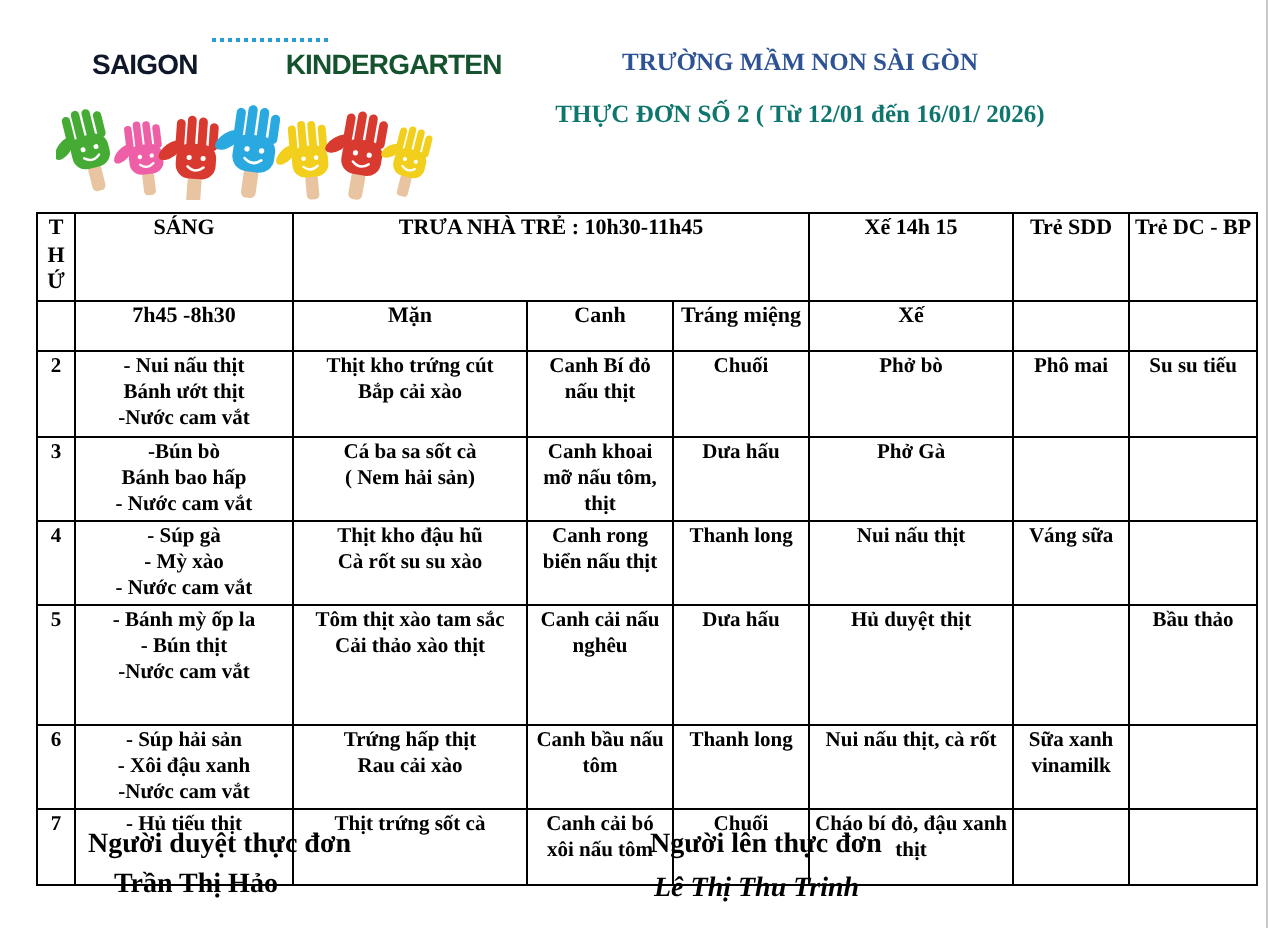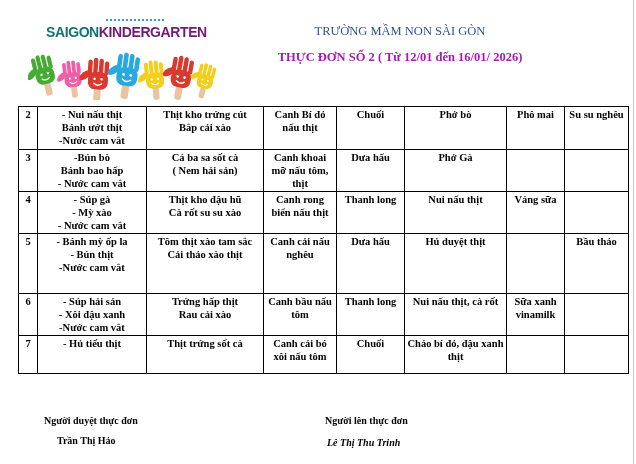--- a/index.html
+++ b/index.html
@@ -7,46 +7,46 @@
         font-family:"Liberation Serif", serif;}
   .edge-line{position:absolute;top:0;right:2px;width:1px;height:100%;background:#c9c9c9;}
 
   
   .logo{position:absolute;left:28px;top:12px;width:195px;height:88px;}
   .logo-squiggle{position:absolute;top:7px;left:78px;width:58px;height:0;
                  border-top:2px dotted #2d9bd6;}
   .logo-text{position:absolute;top:12px;left:18px;white-space:nowrap;
              font-family:"Liberation Sans", sans-serif;font-weight:bold;
              font-size:14px;letter-spacing:-0.4px;}
-  .logo-saigon{color:#0f766e;}
-  .logo-kind{color:#701a75;}
+  .logo-saigon{color:#0f172a;}
+  .logo-kind{color:#14532d;padding-left:44px;}
   .hands{position:absolute;left:0px;top:36px;}
 
   .titles{position:absolute;left:255px;top:24px;width:290px;text-align:center;}
-  .school-name{color:#2e5395;font-weight:normal;font-size:12.5px;}
-  .menu-title{color:#a21caf;font-weight:bold;font-size:12.5px;margin-top:11px;}
+  .school-name{color:#2e5395;font-weight:bold;font-size:12.5px;}
+  .menu-title{color:#0f766e;font-weight:bold;font-size:12.5px;margin-top:11px;}
 
   
   table.menu{position:absolute;left:18px;top:106px;width:610px;border-collapse:collapse;
              table-layout:fixed;font-weight:bold;font-size:10.5px;line-height:1.24;}
   table.menu th, table.menu td{border:1px solid #000;padding:1px 2px;overflow:hidden;
              text-align:center;vertical-align:top;}
   table.menu th{font-size:11px;vertical-align:top;}
   th.thu-cell{word-break:break-all;padding:1px 0;}
   td.day{vertical-align:top;}
   td.sang{text-align:left;padding-left:4px;white-space:pre-line;}
   td.man{white-space:pre-line;}
   td.left{text-align:left;padding-left:4px;}
   td.vm{vertical-align:middle;}
   tr.hdr1{height:23px;} tr.hdr2{height:25px;}
   tr.r0{height:43px;} tr.r1{height:39px;} tr.r2{height:39px;}
   tr.r3{height:60px;} tr.r4{height:39px;} tr.r5{height:38px;}
 
   
-  .sig{position:absolute;font-weight:bold;font-size:10px;}
+  .sig{position:absolute;font-weight:bold;font-size:14px;}
   .sig-label-left{left:44px;top:415px;}
   .sig-name-left{left:57px;top:435px;}
   .sig-label-right{left:325px;top:415px;}
   .sig-name-right{left:327px;top:437px;font-style:italic;}
 </style>
 </head>
 <body>
 
 <div id="page">
   <div class="edge-line"></div>
@@ -89,33 +89,51 @@
       <col style="width:19px">
         <col style="width:109px">
         <col style="width:117px">
       <col style="width:73px">
         <col style="width:68px">
         <col style="width:102px">
       <col style="width:58px">
         <col style="width:64px">
     </colgroup>
     <tbody>
+        <tr class="hdr1">
+      <th class="thu-cell">THỨ</th>
+      <th>SÁNG</th>
+      <th colspan="3">TRƯA  NHÀ TRẺ : 10h30-11h45</th>
+      <th>Xế  14h 15</th>
+      <th>Trẻ SDD</th>
+      <th>Trẻ DC - BP</th>
+    </tr>
+    <tr class="hdr2">
+      <th></th>
+      <th>7h45 -8h30</th>
+      <th>Mặn</th>
+      <th>Canh</th>
+      <th>Tráng miệng</th>
+      <th>Xế</th>
+      <th></th>
+      <th></th>
+    </tr>
 
     <tr class="r0">
       <td class="day">2</td>
       <td class="sang">- Nui nấu thịt
 Bánh ướt thịt
 -Nước cam vắt</td>
       <td class="man">Thịt kho trứng cút
 Bắp cải xào</td>
       <td>Canh Bí đỏ nấu thịt</td>
       <td class="vm">Chuối</td>
       <td class="vm">Phở bò</td>
       <td class="vm">Phô mai</td>
-      <td class="vm">Su su nghêu</td>
+      <td class="vm">Su su tiếu</td>
     </tr>
     <tr class="r1">
       <td class="day">3</td>
       <td class="sang">-Bún bò
 Bánh bao hấp
 - Nước cam vắt</td>
       <td class="man left">Cá ba sa sốt cà
 ( Nem hải sản)</td>
       <td>Canh khoai mỡ nấu tôm, thịt</td>
       <td class="left">Dưa hấu</td>

